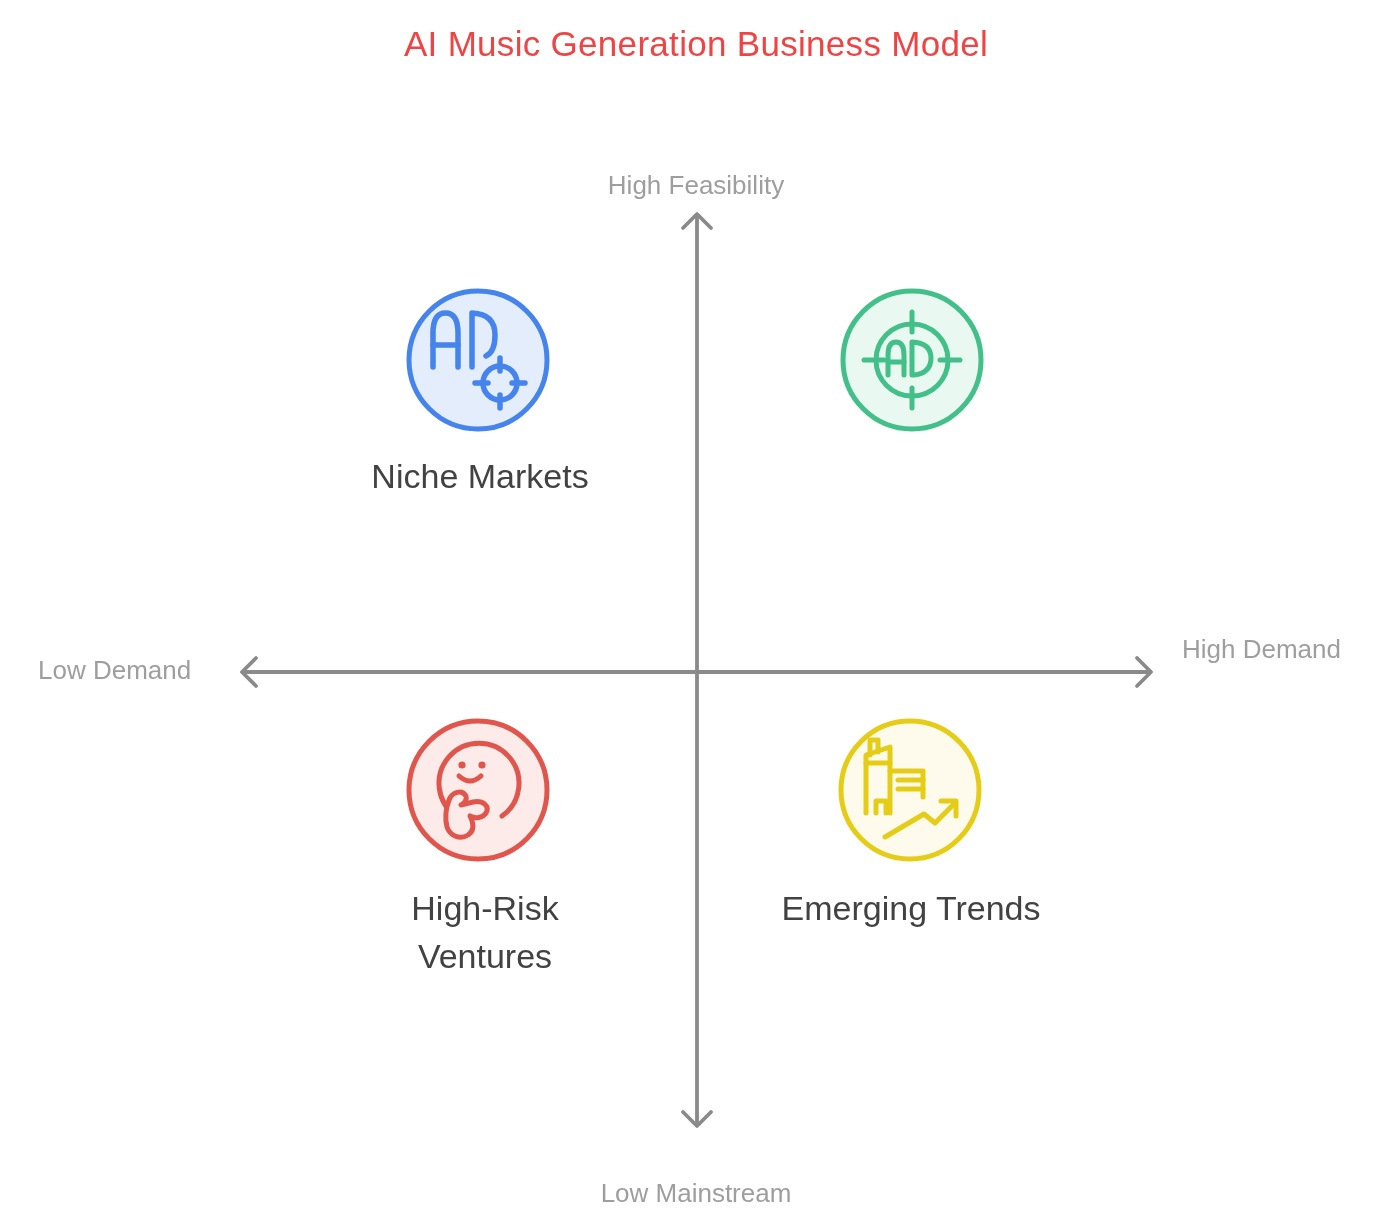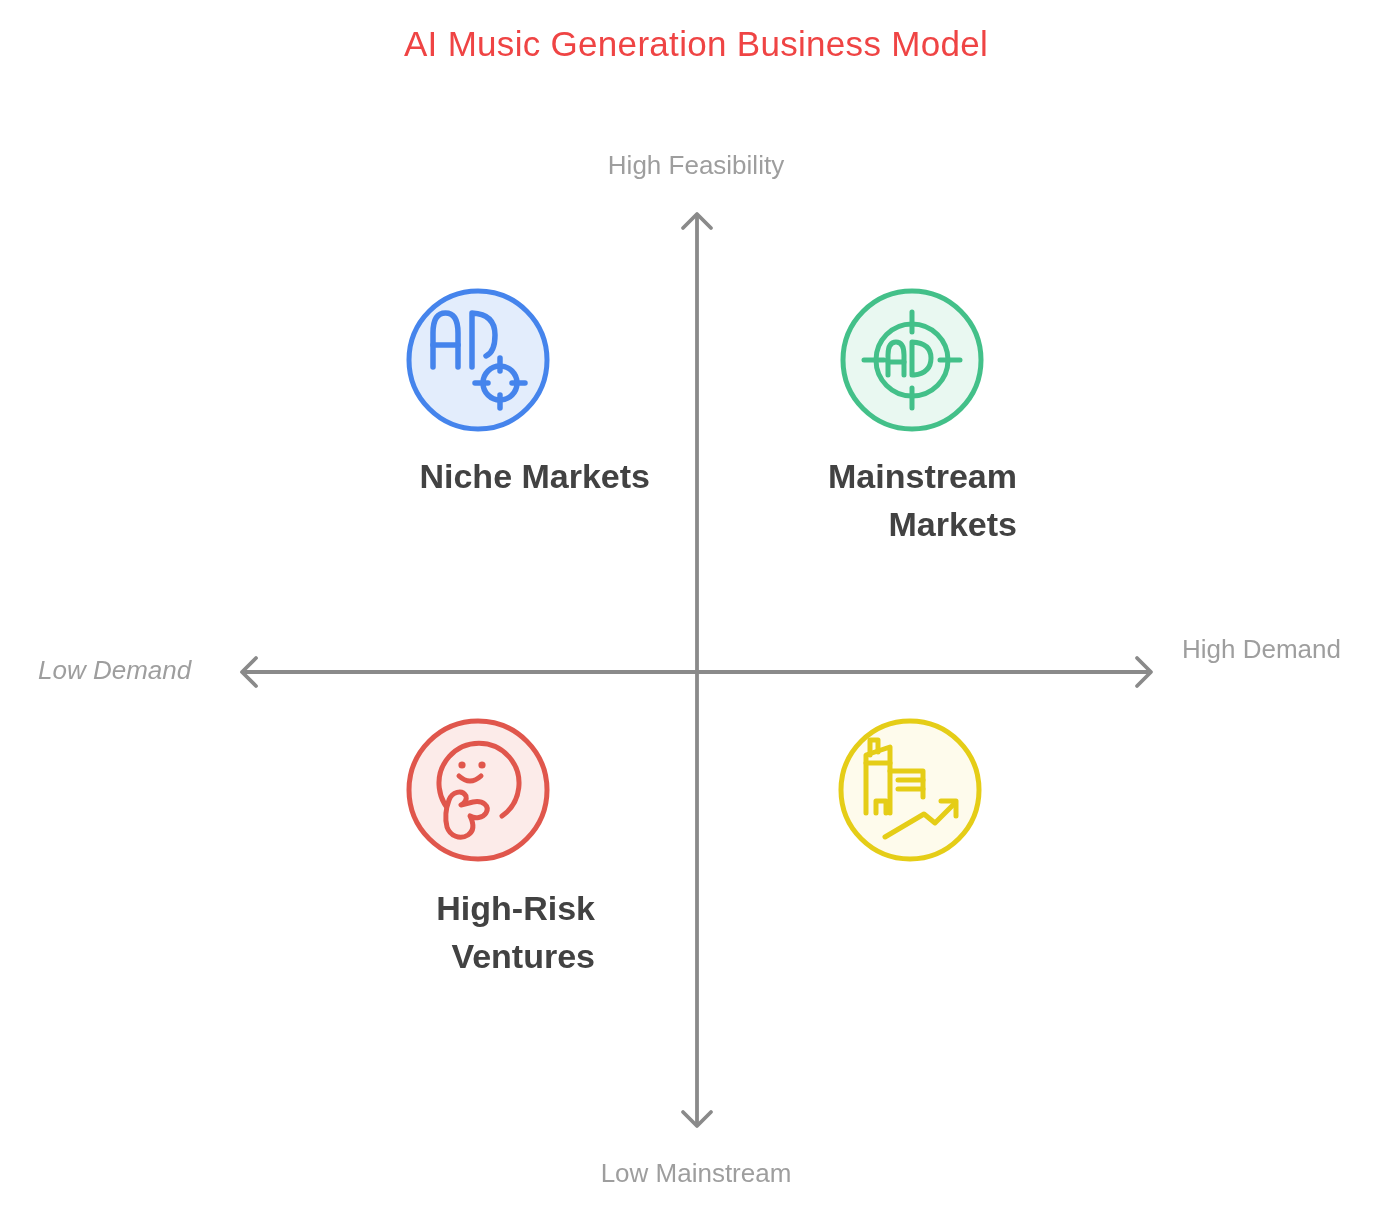--- a/index.html
+++ b/index.html
@@ -5,33 +5,33 @@
   html,body{margin:0;padding:0;background:#fff;}
   .canvas{
     position:relative;width:1392px;height:1224px;background:#ffffff;overflow:hidden;
     font-family:"Liberation Sans","DejaVu Sans",sans-serif;
   }
   .page-title{
     position:absolute;top:24px;left:0;width:100%;text-align:center;
     font-size:35px;font-weight:500;color:#ef4444;letter-spacing:.3px;
   }
   .axis-label{position:absolute;font-size:26px;color:#9e9e9e;white-space:nowrap;}
-  .axis-label.center{left:0;width:100%;text-align:center;}
+  .axis-label.center{left:0;width:100%;text-align:center;margin-top:20px;}
   #ax-top{top:150px;}
   #ax-bottom{top:1158px;}
-  #ax-left{top:655px;left:38px;font-style:italic;}
+  #ax-left{top:655px;left:38px;}
   #ax-right{top:634px;left:1182px;}
   .axes-svg{position:absolute;top:0;left:0;}
   .q-icon{position:absolute;}
   #icon-tl{left:403px;top:285px;}
   #icon-tr{left:837px;top:285px;}
   #icon-bl{left:403px;top:715px;}
   #icon-br{left:835px;top:715px;}
   .q-label{
-    position:absolute;text-align:right;font-size:34px;line-height:48px;color:#424242;font-weight:bold;
+    position:absolute;text-align:center;font-size:34px;line-height:48px;color:#424242;
   }
   #label-tl{left:310px;top:452px;width:340px;}
   #label-tr{left:797px;top:452px;width:220px;}
   #label-bl{left:375px;top:884px;width:220px;}
   #label-br{left:731px;top:884px;width:360px;}
 </style>
 </head>
 <body>
 
 <div class="canvas">
@@ -69,21 +69,20 @@
   <svg class="q-icon" id="icon-tr" width="150" height="150" viewBox="0 0 150 150" role="img" aria-label="AD">
     <circle cx="75" cy="75" r="69" stroke-width="5" fill="#e9f8f1" stroke="#43c089"></circle>
     <g fill="none" stroke-width="5" stroke-linecap="round" stroke-linejoin="round" stroke="#43c089">
       <circle cx="75" cy="75" r="36"></circle>
       <path d="M75 27 V47 M75 103 V123 M27 75 H47 M103 75 H123"></path>
       <path d="M51 90 V70 Q51 57 59 57 Q67 57 67 70 V90"></path>
       <path d="M51 77 H67"></path>
       <path d="M75 90 V57 Q94 58 94 73 Q94 88 77 90"></path>
     </g>
   </svg>
-  <div class="q-label" id="label-tr">Mainstream Markets</div>
 
   <svg class="q-icon" id="icon-bl" width="150" height="150" viewBox="0 0 150 150" role="img">
     <circle cx="75" cy="75" r="69" stroke-width="5" fill="#fcebe9" stroke="#e0564c"></circle>
     <g fill="none" stroke-width="5" stroke-linecap="round" stroke-linejoin="round" stroke="#e0564c">
       <path d="M53 101 A40 40 0 1 1 99 101"></path>
       <path d="M56 61 Q67 71 78 61"></path>
     </g>
     <path d="M46 85 C49 77 59 74 63 81 C64 84 62 88 58 90 L70 87 C80 85 87 91 83 98 C80 103 72 104 67 101 C71 109 71 116 65 120 C57 125 47 121 44 112 C42 104 43 93 46 85 Z" stroke-width="5" stroke-linejoin="round" fill="#fcebe9" stroke="#e0564c"></path>
     <circle cx="59" cy="50" r="3.6" stroke="none" fill="#e0564c"></circle>
     <circle cx="79" cy="50" r="3.6" stroke="none" fill="#e0564c"></circle>
@@ -96,14 +95,15 @@
       <path d="M31 98 V40 L55 32 V98"></path>
       <path d="M35 40 V25 H43 V37"></path>
       <path d="M31 48 H55"></path>
       <path d="M41 98 V86 H51 V98"></path>
       <path d="M55 56 H88 V82"></path>
       <path d="M63 65 H88 M63 74 H88"></path>
       <path d="M50 122 L89 99 L100 108 L120 88"></path>
       <path d="M106 86 H121 V101"></path>
     </g>
   </svg>
+  <div class="q-label" id="label-br">Emerging Trends</div>
 
 </div>
 
 </body></html>

